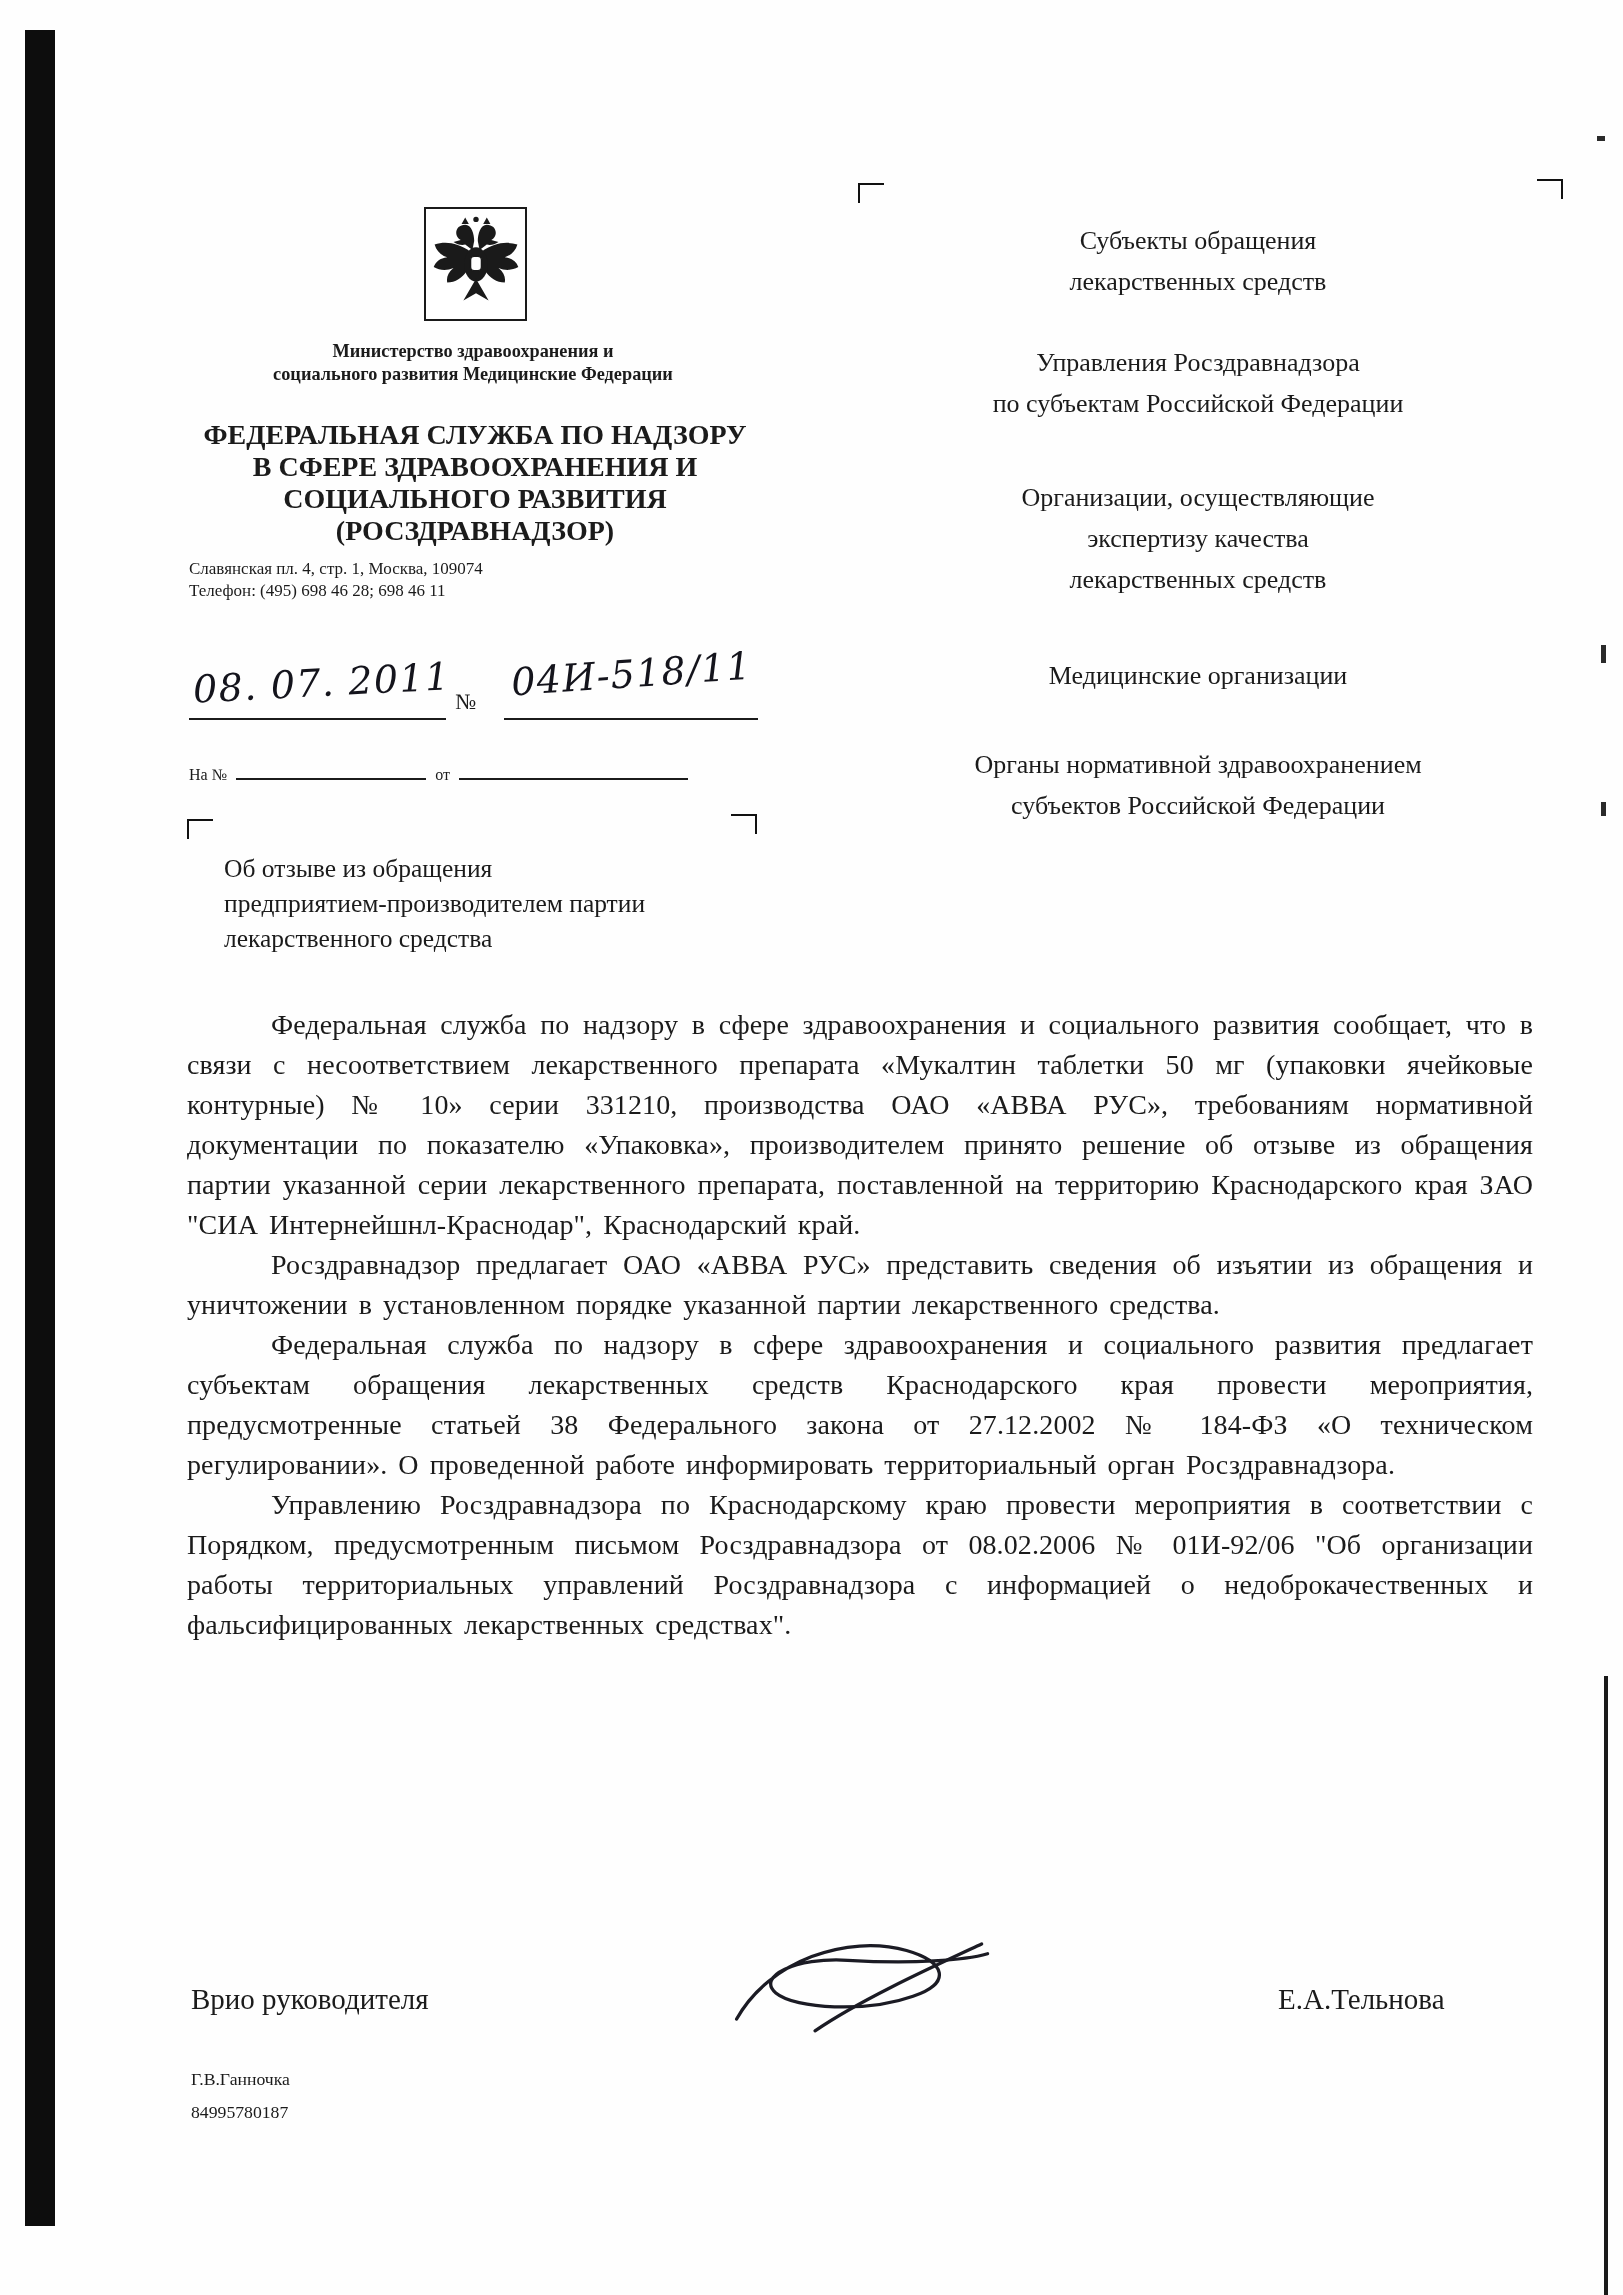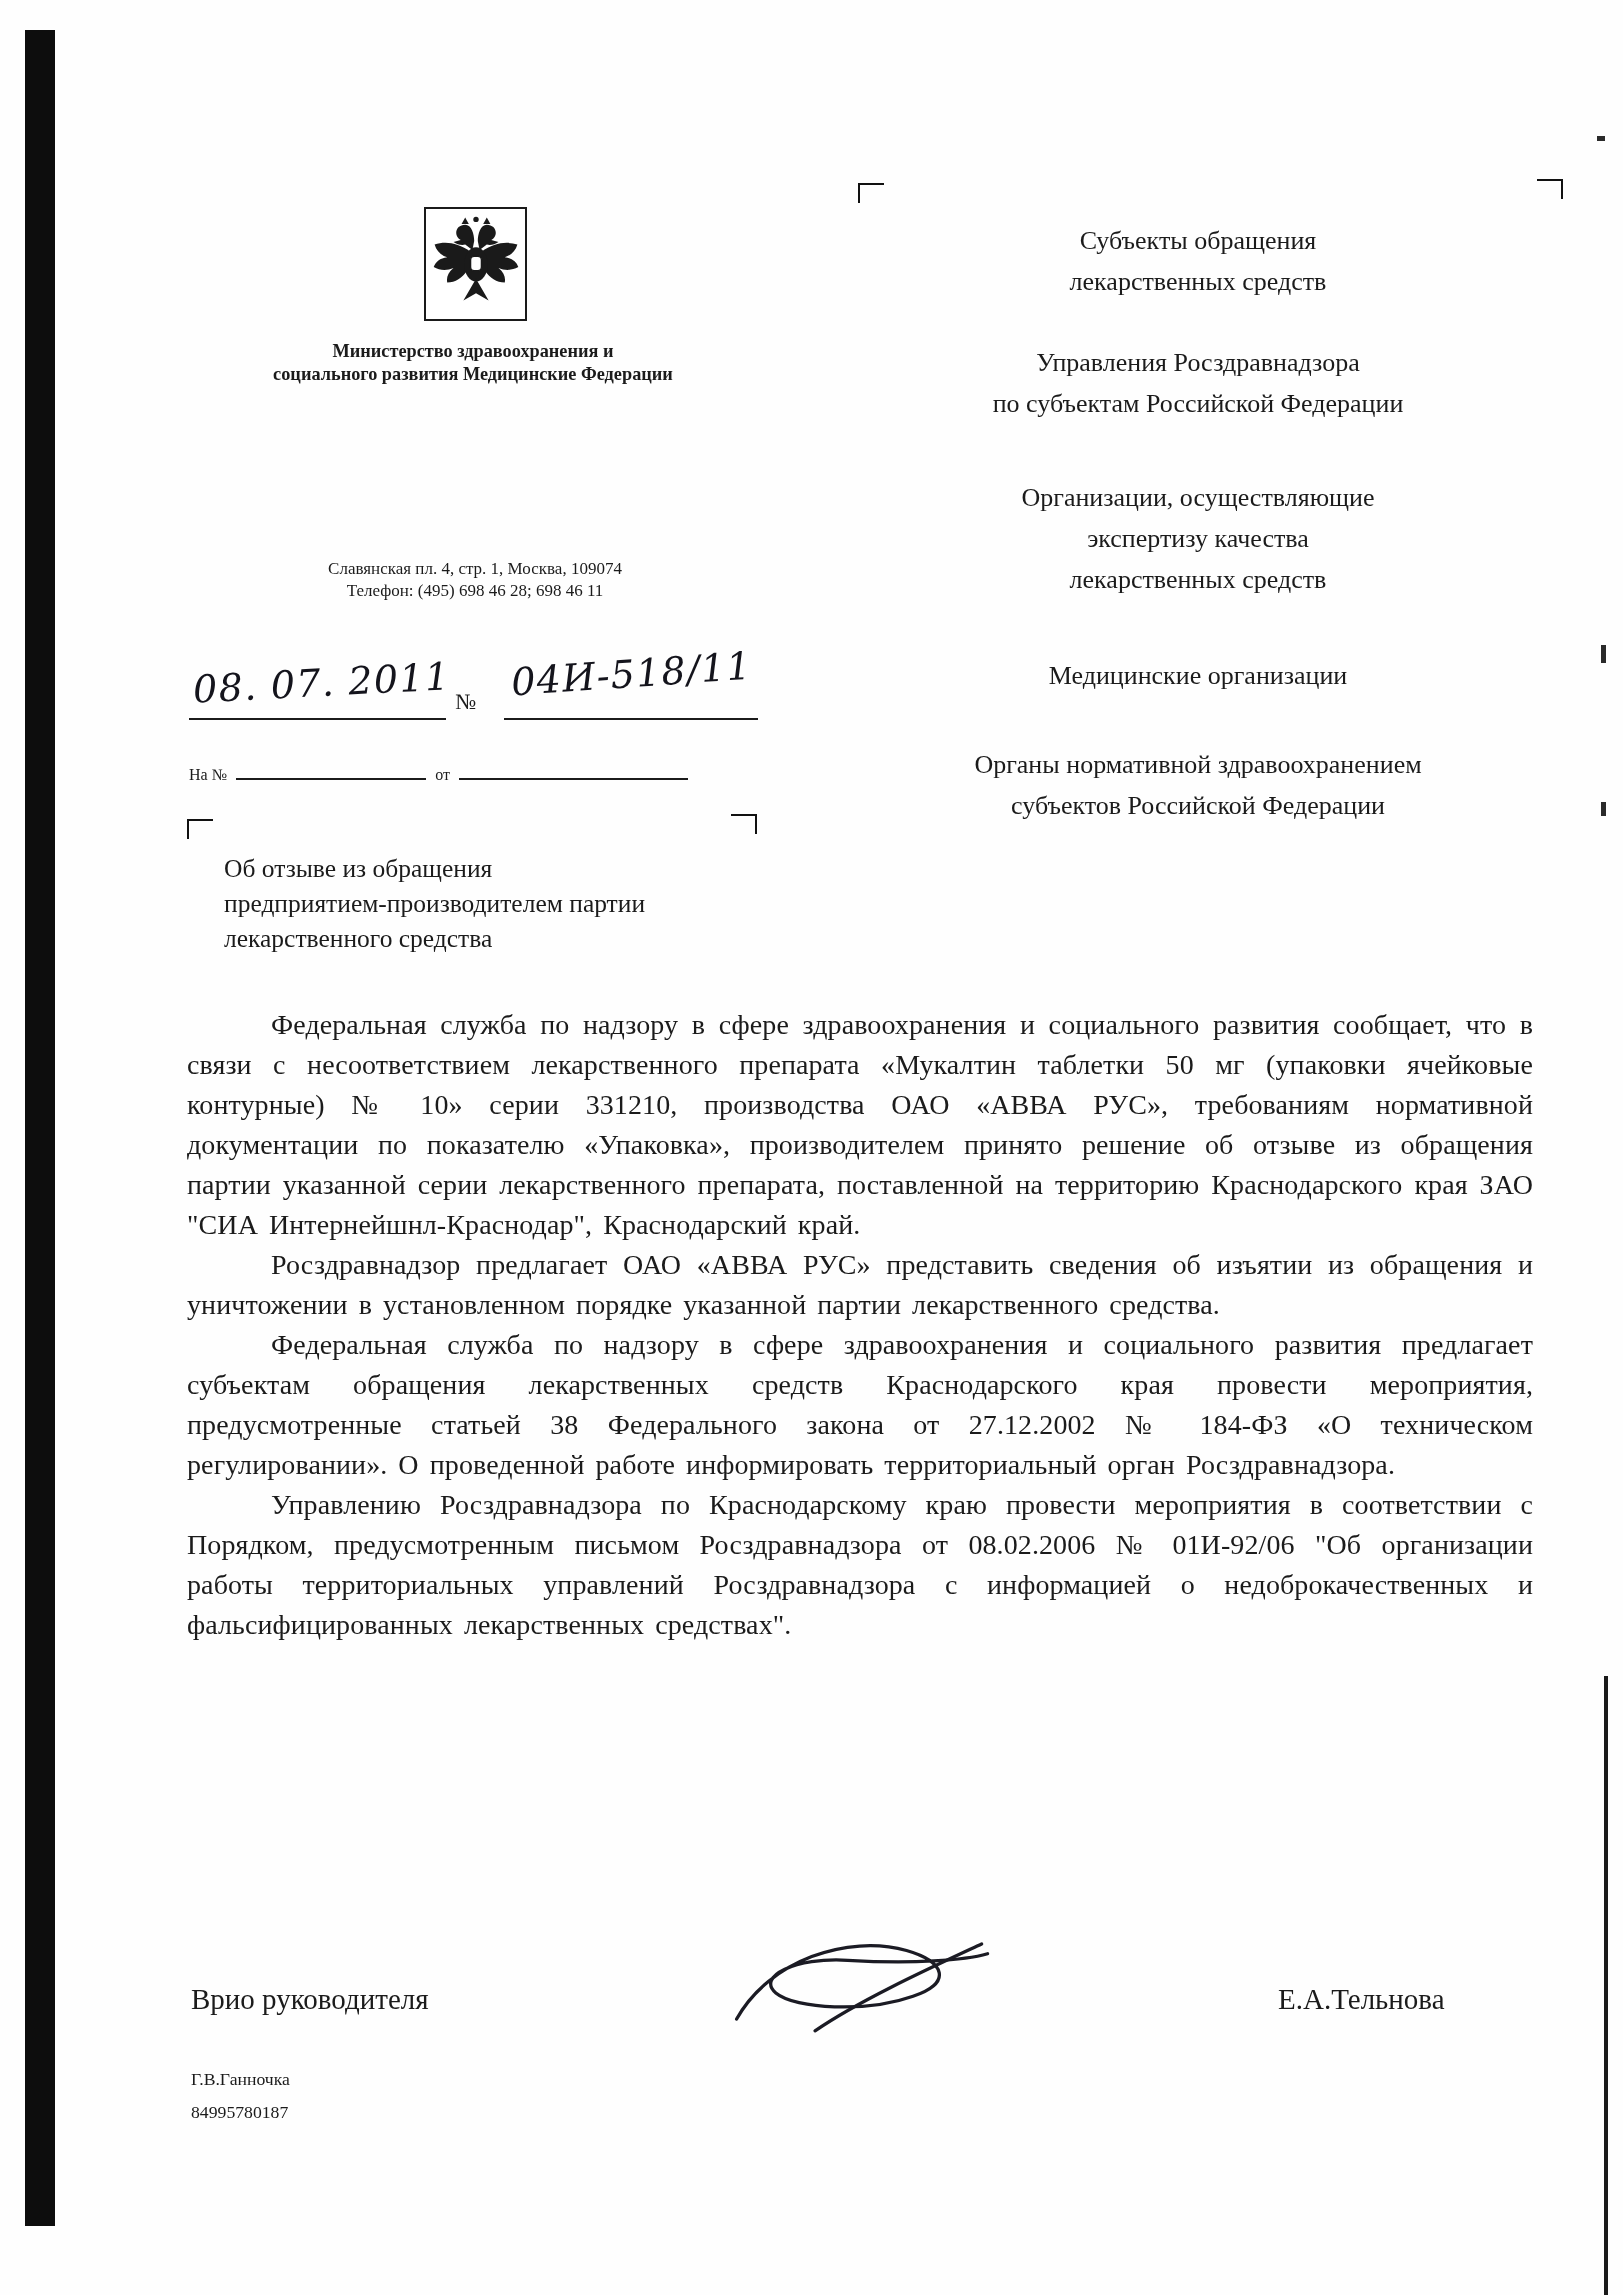--- a/index.html
+++ b/index.html
@@ -32,21 +32,21 @@
   .ministry {
     position: absolute; left: 244px; top: 340px; width: 458px;
     text-align: center; font-weight: bold; font-size: 18.3px; line-height: 23px;
   }
   .service {
     position: absolute; left: 189px; top: 419px; width: 572px;
     text-align: center; font-weight: bold; font-size: 28px; line-height: 32px;
   }
   .addr-block {
     position: absolute; left: 189px; top: 558px; width: 572px;
-    text-align: center; font-size: 17px; line-height: 21.6px;
+    text-align: left; font-size: 17px; line-height: 21.6px;
   }
 
   
   .ref-row { position: absolute; left: 189px; top: 658px; width: 589px; height: 79px; }
   .handwriting {
     font-family: "DejaVu Serif", serif; font-style: italic; font-size: 38px;
     color: #14141c; letter-spacing: 1.3px;
   }
   .hw-date { position: absolute; left: 3.9px; top: 2.6px; transform: rotate(-3deg); }
   .hw-num  { position: absolute; left: 322px; top: -6.5px; transform: rotate(-4deg); }
@@ -130,20 +130,24 @@
           <ellipse cx="50" cy="56" rx="13" ry="19"></ellipse>
           <path d="M50 72 l-14 24 l14 -8 l14 8 z"></path>
         </g>
         <rect x="44" y="47" width="12" height="16" rx="4" fill="#fff" stroke="#1a1a1a" stroke-width="1.5"></rect>
       </svg>
     </span>
   </div>
 
   <div class="ministry pre">Министерство здравоохранения и
 социального развития Медицинские Федерации</div>
+  <div class="service pre">ФЕДЕРАЛЬНАЯ СЛУЖБА ПО НАДЗОРУ
+В СФЕРЕ ЗДРАВООХРАНЕНИЯ И
+СОЦИАЛЬНОГО РАЗВИТИЯ
+(РОСЗДРАВНАДЗОР)</div>
   <div class="addr-block">
     <div>Славянская пл. 4, стр. 1, Москва, 109074</div>
     <div>Телефон: (495) 698 46 28; 698 46 11</div>
   </div>
 
   <div class="ref-row">
     <span class="handwriting hw-date">08. 07. 2011</span>
     <span class="ref-underline ref-u1"></span>
     <span class="no-sign">№</span>
     <span class="ref-underline ref-u2"></span>

